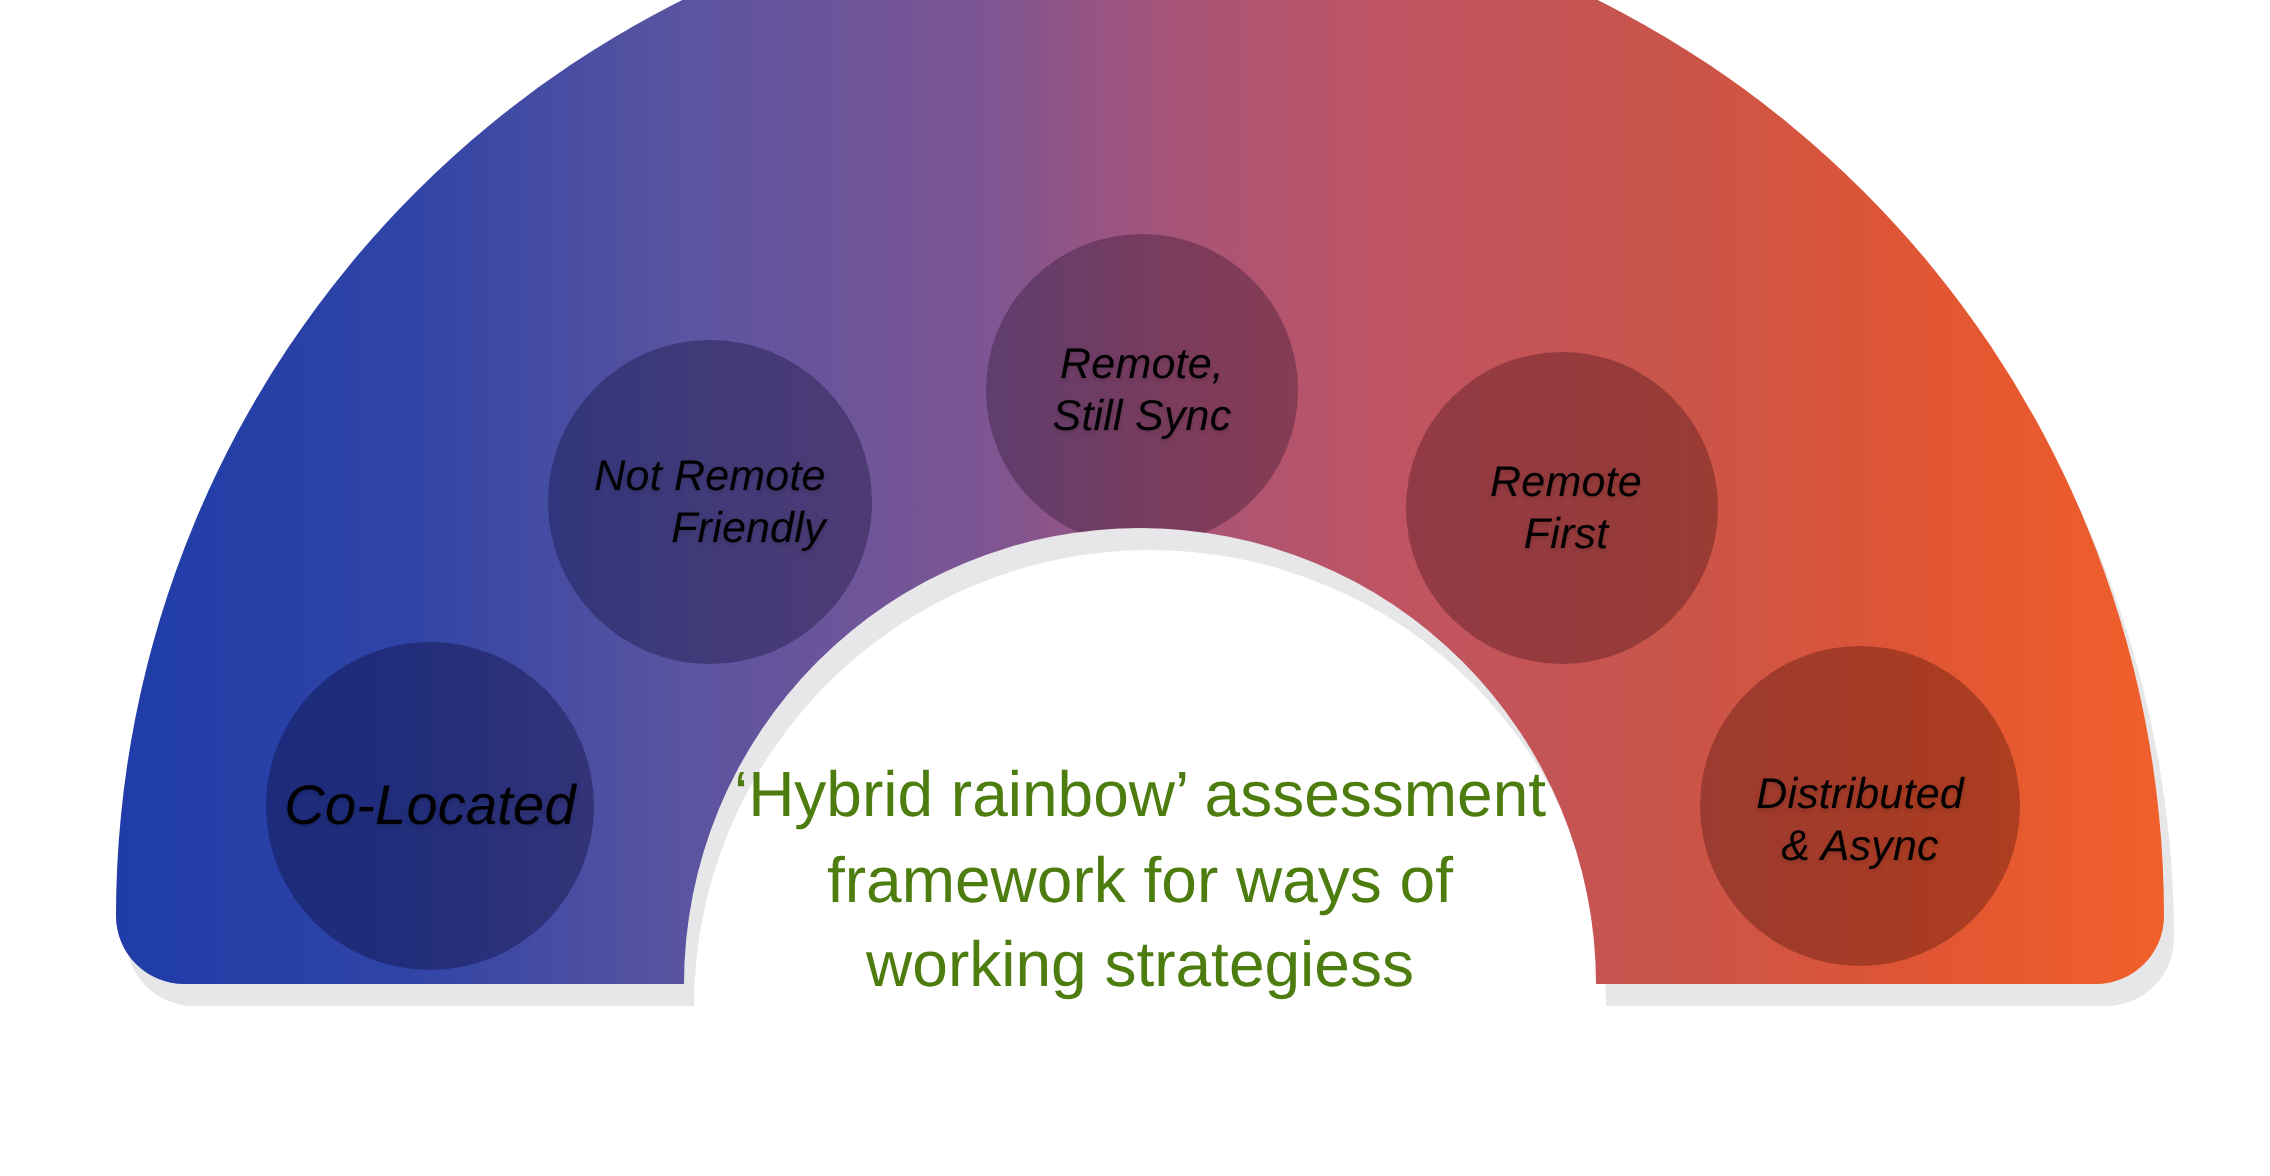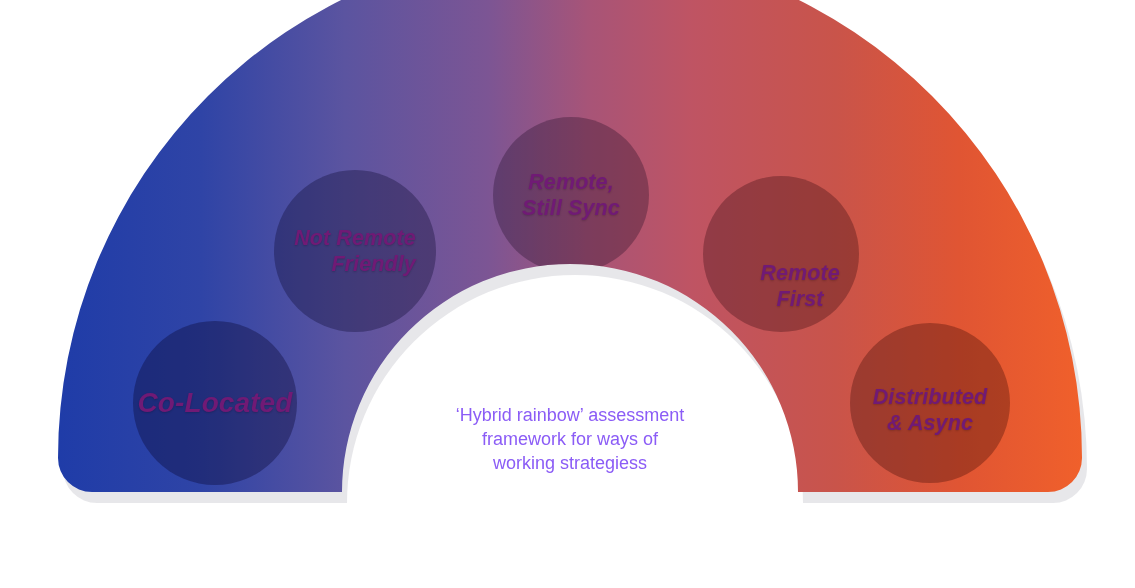--- a/index.html
+++ b/index.html
@@ -22,36 +22,36 @@
   }
   #arc-svg {
     position: absolute;
     left: 0;
     top: 0;
     width: 1135px;
     height: 588px;
   }
   .node-label {
     position: absolute;
-    color: #701a75;
-    font-weight: bold;
+    color: #000000;
+    font-weight: normal;
     font-style: italic;
     text-align: center;
     line-height: 1.22;
     letter-spacing: 0.1px;
     white-space: pre-line;
     transform: translate(-50%, -50%);
     pointer-events: none;
     text-shadow: 0 1px 2px rgba(0,0,0,0.18);
   }
   #center-caption {
     position: absolute;
     text-align: center;
-    color: #8b5cf6;
-    font-size: 18px;
+    color: #4d7c0f;
+    font-size: 32px;
     line-height: 1.33;
     white-space: pre-line;
     transform: translate(-50%, -50%);
     font-weight: normal;
   }
 </style>
 </head>
 <body>
 
 <div id="canvas">
@@ -102,21 +102,21 @@
   </svg>
 
   <div class="node-label" style="left:215px; top:403px; font-size:28px;">Co-Located</div>
 
   <div class="node-label" style="left:355px; top:251px; font-size:21.5px;text-align:right;">Not Remote
 Friendly</div>
 
   <div class="node-label" style="left:571px; top:195px; font-size:21.5px;">Remote,
 Still Sync</div>
 
-  <div class="node-label" style="left:800px; top:254px; font-size:21.5px;margin-top:32px;">Remote
+  <div class="node-label" style="left:783px; top:254px; font-size:21.5px;">Remote
 First</div>
 
   <div class="node-label" style="left:930px; top:410px; font-size:21.5px;">Distributed
 &amp; Async</div>
 
   <div id="center-caption" style="left:570px; top:440px;">‘Hybrid rainbow’ assessment
 framework for ways of
 working strategiess</div>
 
 </div>

